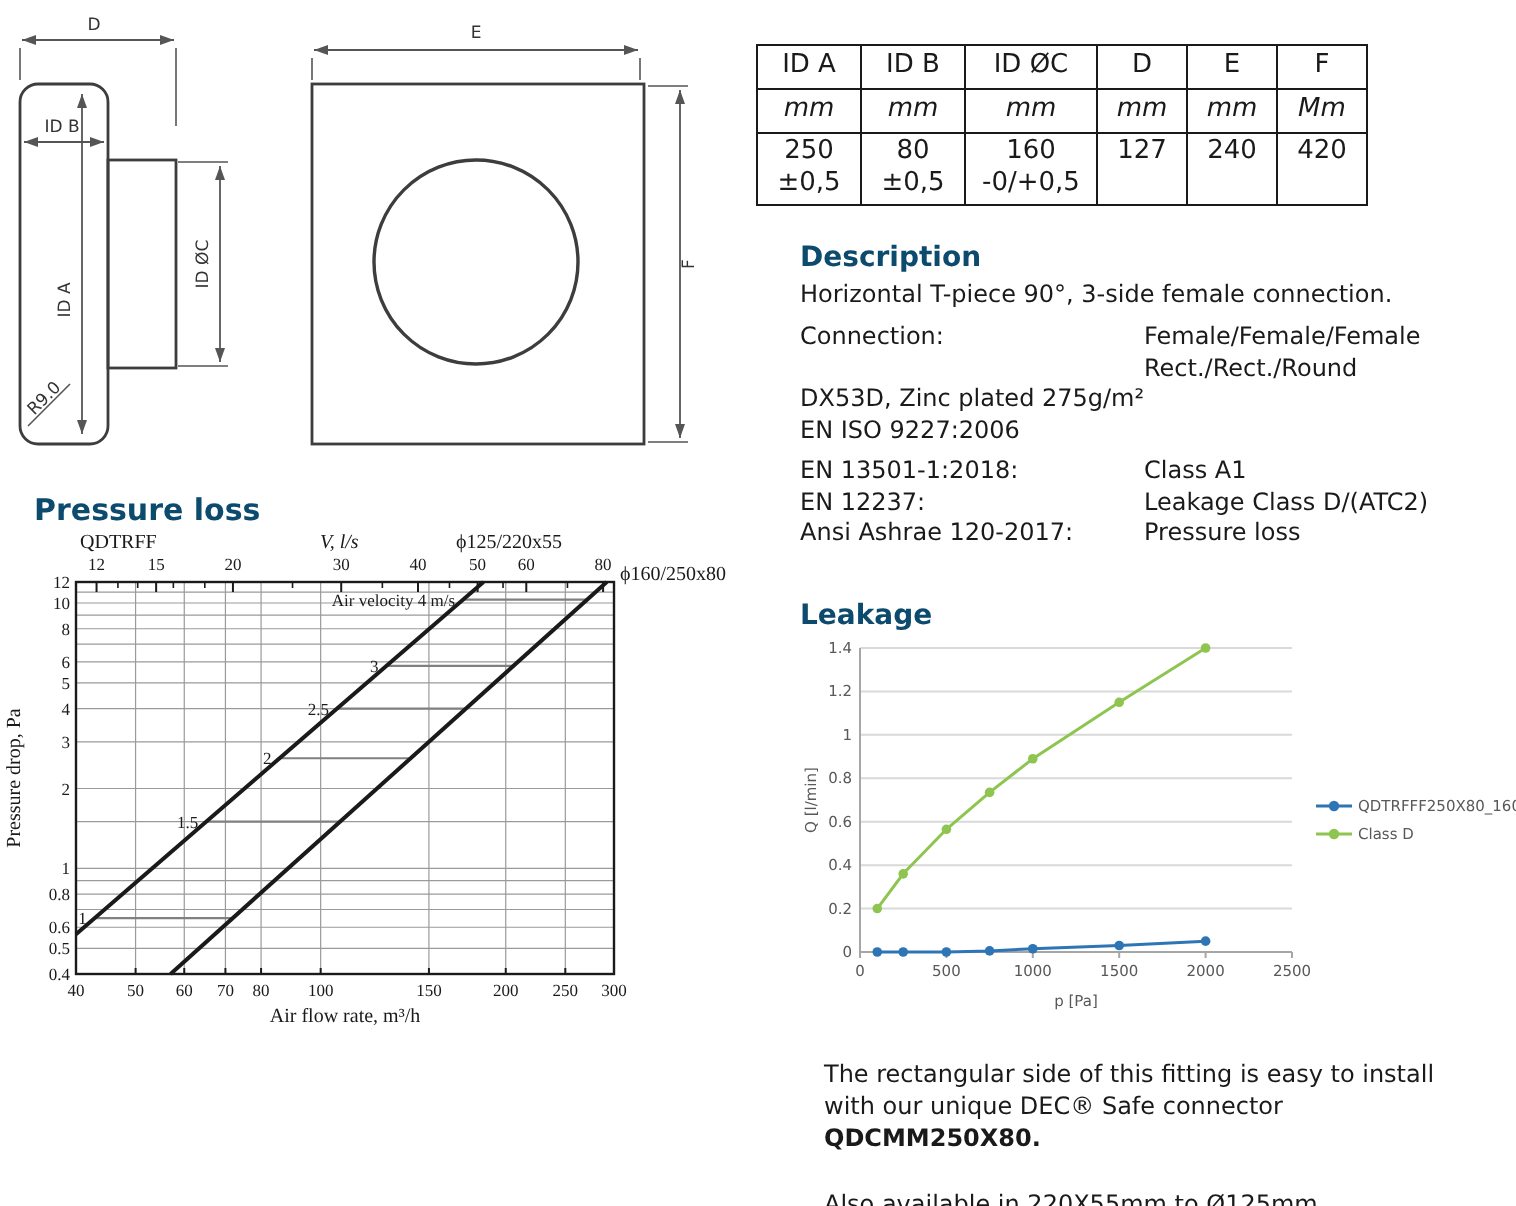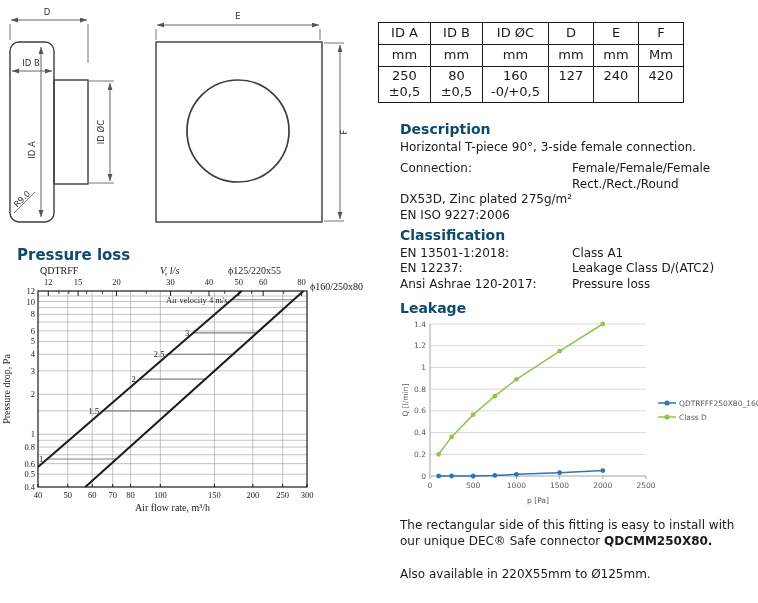--- a/index.html
+++ b/index.html
@@ -6,29 +6,29 @@
   .page{position:relative;width:758px;height:603px;background:#fff;overflow:hidden;
         font-family:"DejaVu Sans",sans-serif;color:#1a1a1a;}
   .heading{font-weight:bold;color:#0c4a6e;font-size:14px;}
   .h15{font-size:15px;}
   .abs{position:absolute;}
   
   #dims-table{position:absolute;left:378px;top:22px;border-collapse:collapse;table-layout:fixed;}
   #dims-table th,#dims-table td{border:1px solid #1a1a1a;text-align:center;font-weight:normal;
         font-size:13px;line-height:1.25;padding:1px 2px;font-family:"DejaVu Sans",sans-serif;}
   #dims-table .r1 th{height:19px;}
-  #dims-table .r2 td{height:19px;}
+  #dims-table .r2 td{height:19px;font-style:italic;}
   #dims-table .r3 td{height:28px;vertical-align:top;}
   
   .textblock{position:absolute;width:356px;font-size:12px;line-height:15.5px;}
   .textblock .heading{margin:0 0 2px 0;}
   .intro{margin:0 0 6px 0;}
   .kv{display:grid;grid-template-columns:172px 1fr;}
   .kv .val div{white-space:nowrap;}
-  #footer p{margin:0;}
+  #footer p{margin:12px;}
   #footer .p2{margin-top:17px;}
   
   .part{fill:none;stroke:#3d3d3d;stroke-width:1.4;}
   .thick{stroke-width:1.7;}
   .dim{stroke:#555;stroke-width:0.9;fill:none;}
   .ext{stroke:#555;stroke-width:0.8;}
   .dlab{font-family:"DejaVu Sans",sans-serif;font-size:8.5px;fill:#333;}
   
   .pser{font-family:"Liberation Serif",serif;font-size:8.5px;fill:#1a1a1a;}
   .ps10{font-size:10px;}
@@ -146,21 +146,20 @@
     </div>
     <div class="kv">
       <span class="val">
         <div>DX53D, Zinc plated 275g/m²</div>
         <div>EN ISO 9227:2006</div>
       </span>
     </div>
   </div>
 
   <div class="textblock" style="left:400px;top:228px">
-    <div class="heading">Classification</div>
     <div class="kv">
       <span>EN 13501-1:2018:</span>
       <span>Class A1</span>
     </div>
     <div class="kv">
       <span>EN 12237:</span>
       <span>Leakage Class D/(ATC2)</span>
     </div>
     <div class="kv">
       <span>Ansi Ashrae 120-2017:</span>

